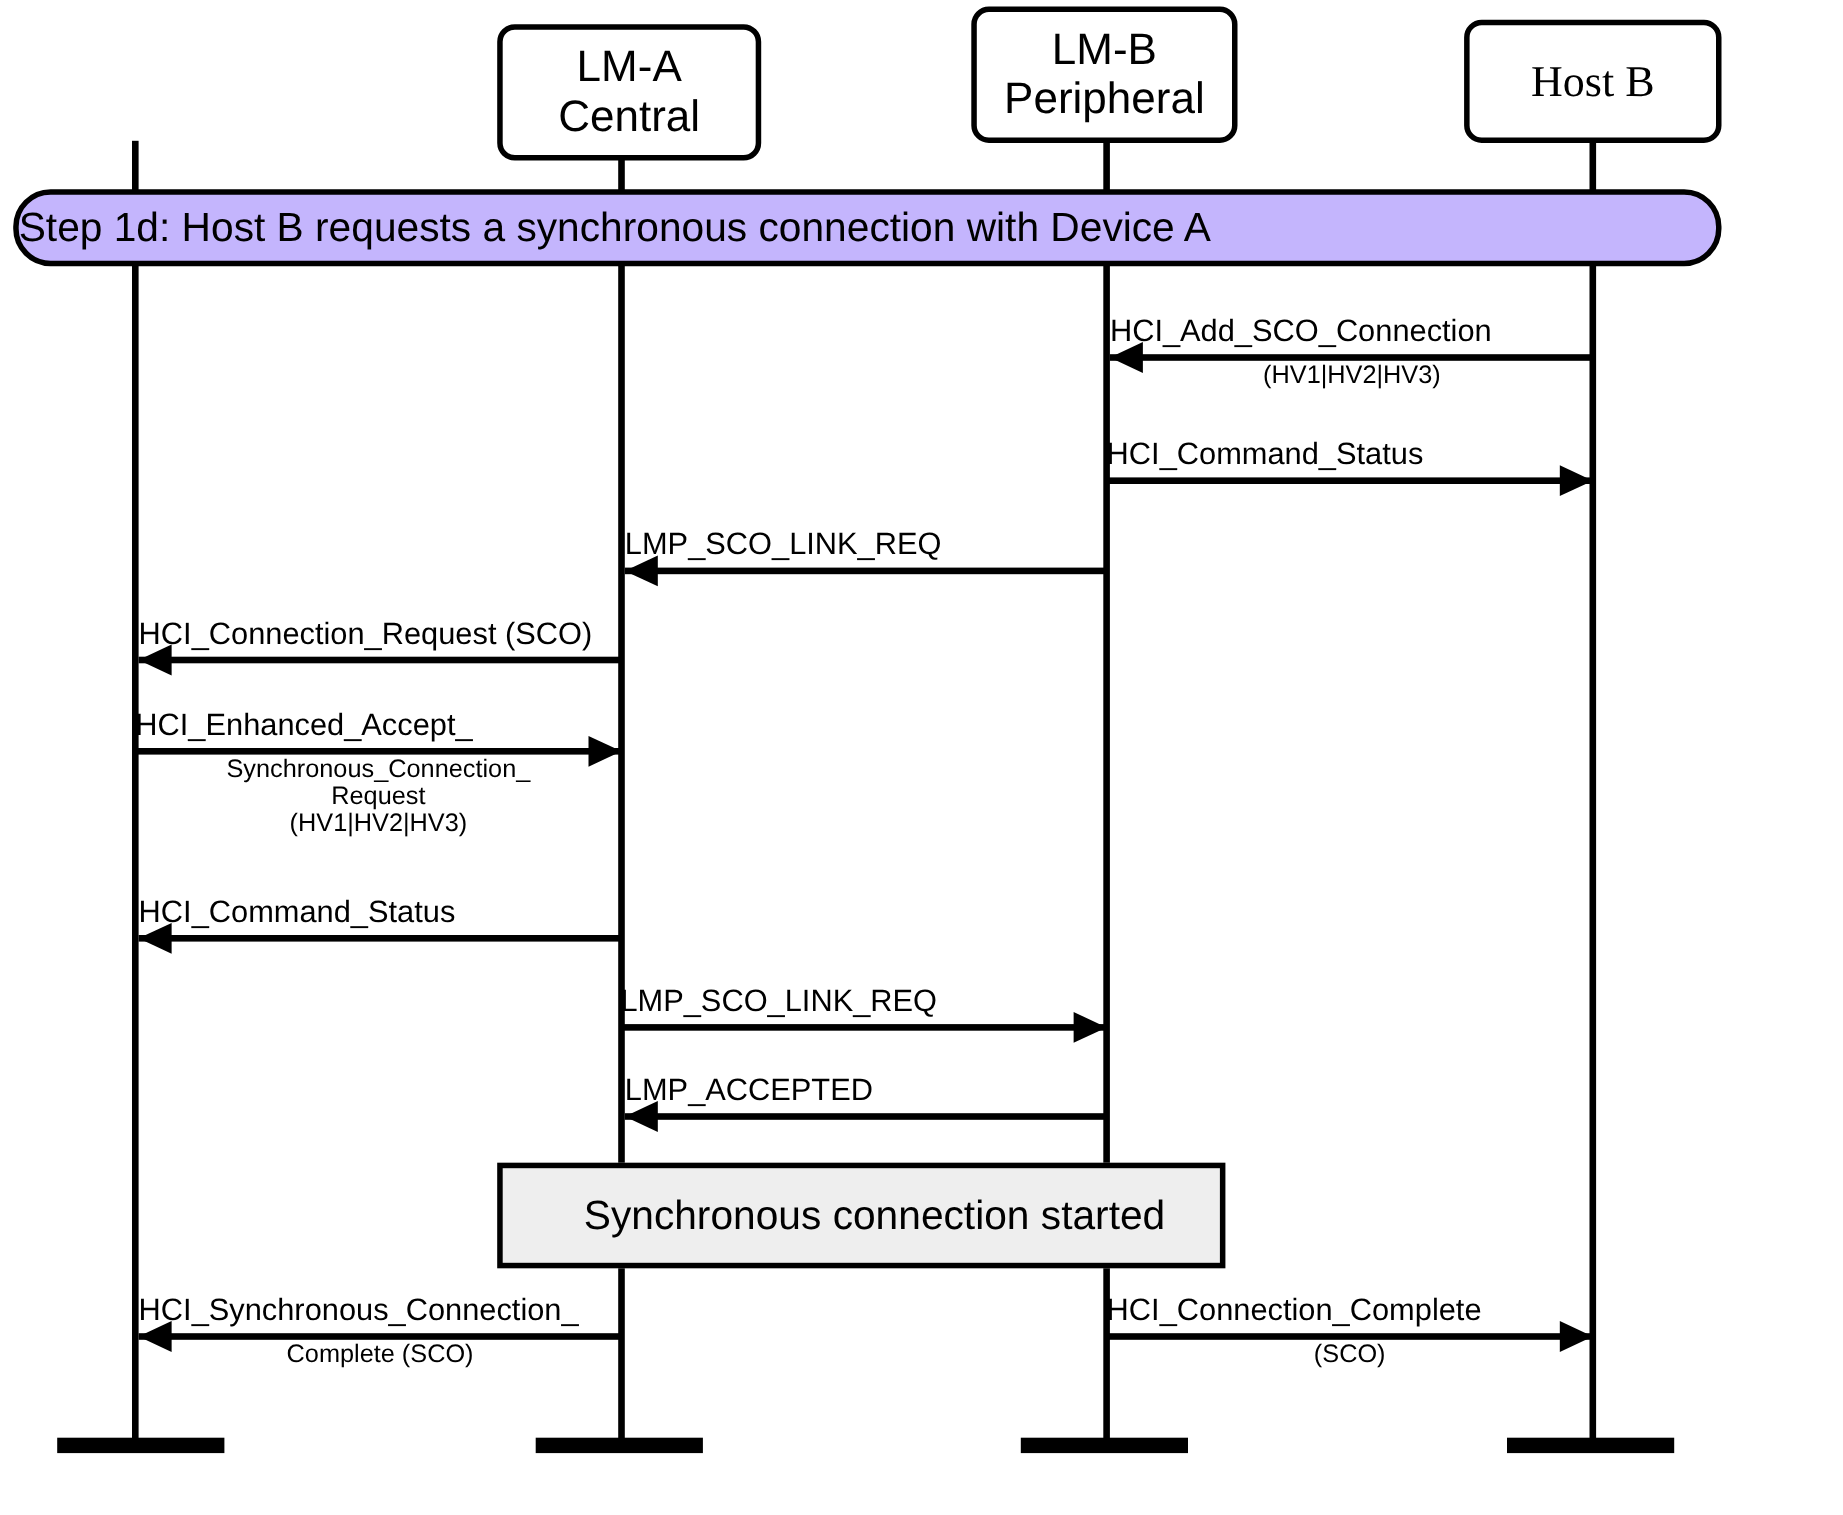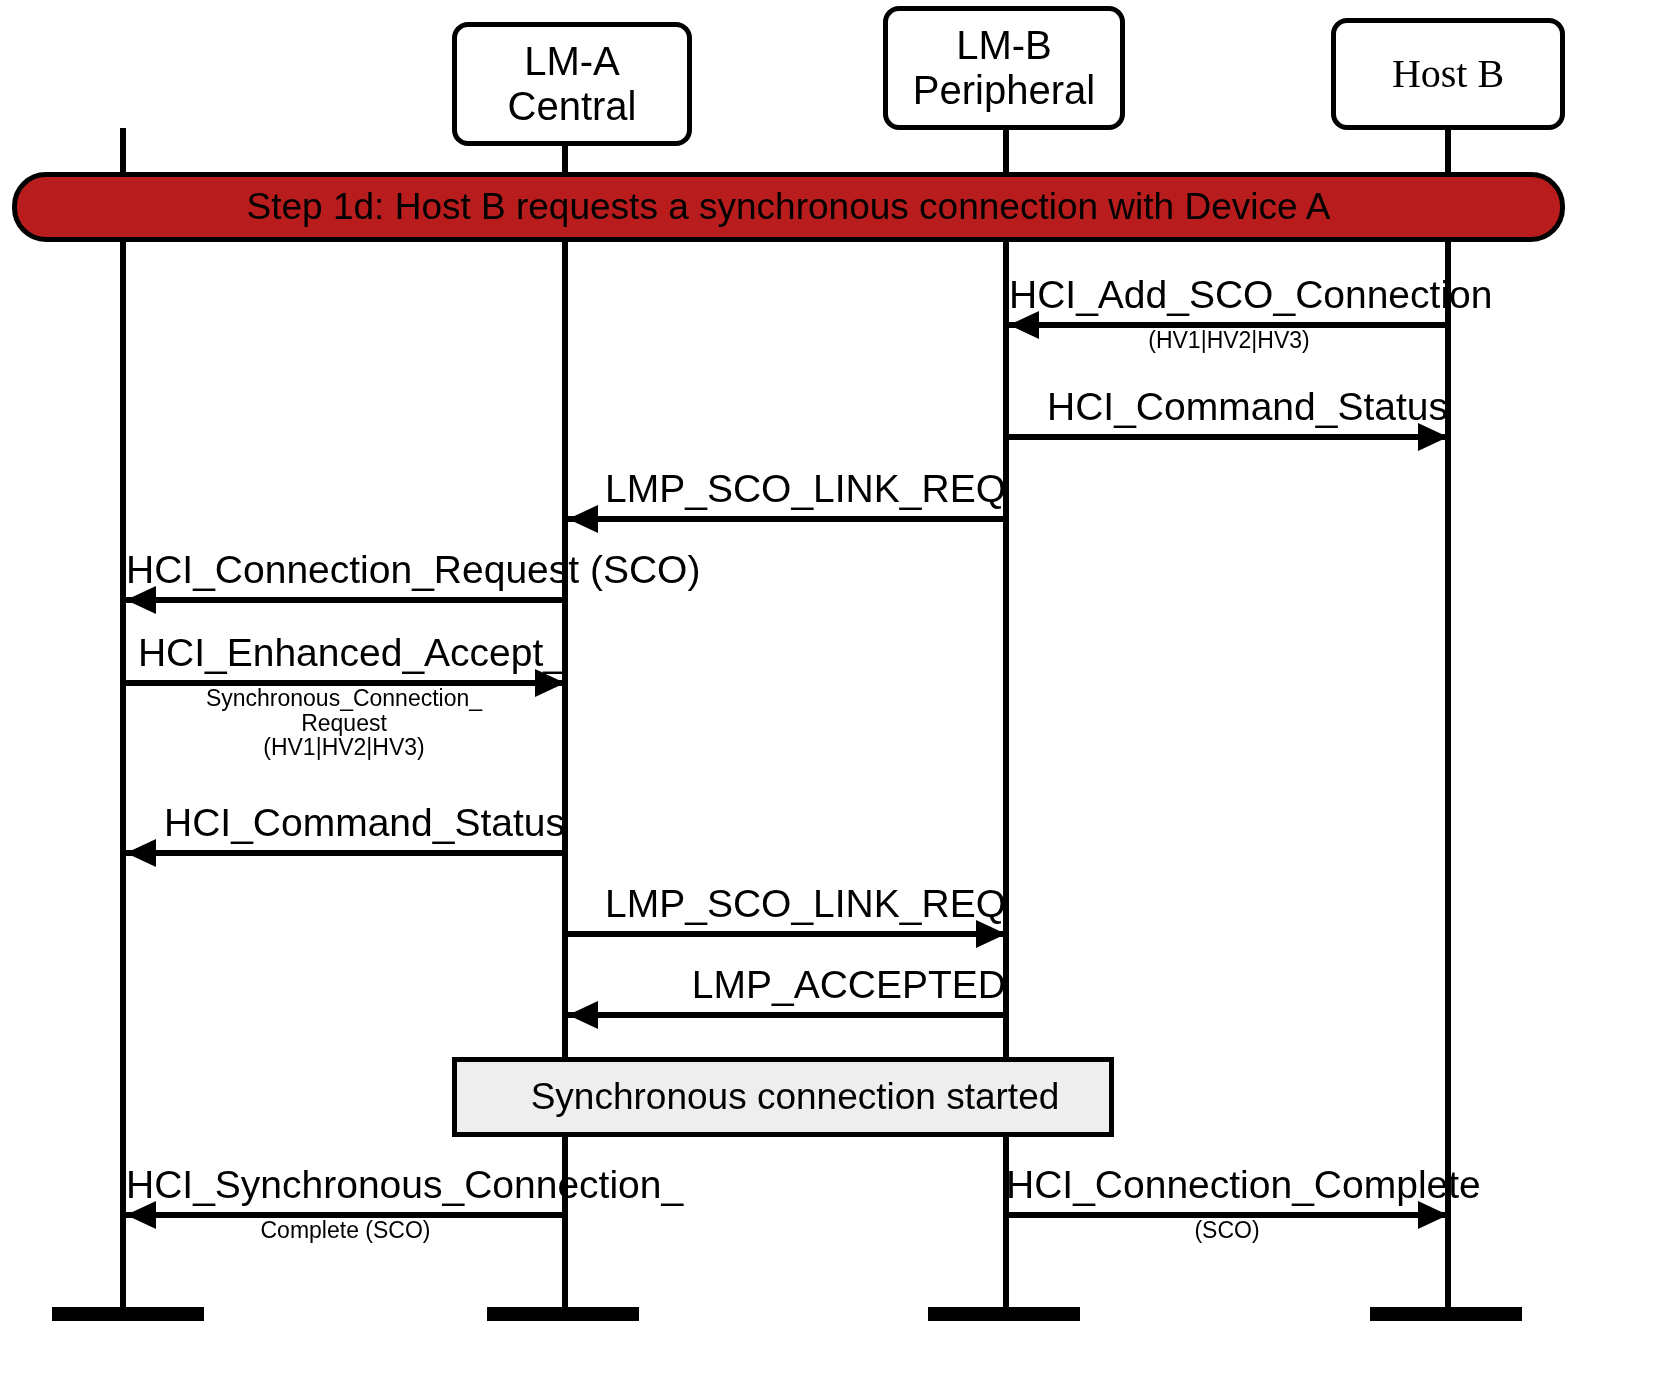--- a/index.html
+++ b/index.html
@@ -14,42 +14,42 @@
     font-size:40px;
   }
   .actor-box .lbl{display:block;}
 
   .lifeline{position:absolute;width:6px;background:#000;}
 
   .terminator{position:absolute;height:14px;background:#000;}
 
   .banner{
     position:absolute;box-sizing:border-box;
-    background:#b91c1c;border:5px solid #000;border-radius:34px;
-    display:flex;align-items:center;justify-content:center;
+    background:#c4b5fd;border:5px solid #000;border-radius:34px;
+    display:flex;align-items:center;justify-content:flex-start;
     font-size:37px;color:#000;
   }
 
   .notebox{
     position:absolute;box-sizing:border-box;
     background:#eeeeee;border:5px solid #000;
     display:flex;align-items:center;justify-content:center;
     font-size:37px;color:#000;
   }
 
   .msg{position:absolute;}
   .msg .shaft{position:absolute;height:6px;background:#000;top:0;left:0;}
   .msg .head{position:absolute;width:0;height:0;top:-11px;
     border-top:14px solid transparent;border-bottom:14px solid transparent;}
   .msg .head.right{border-left:30px solid #000;right:0;}
   .msg .head.left{border-right:30px solid #000;left:0;}
 
   .msg .above{
-    position:absolute;bottom:6px;width:100%;text-align:right;
-    font-size:39px;color:#000;line-height:1.07;white-space:pre;
+    position:absolute;bottom:6px;width:100%;text-align:left;
+    font-size:28px;color:#000;line-height:1.07;white-space:pre;
   }
   .msg .below{
     position:absolute;top:6px;width:100%;text-align:center;
     font-size:23px;color:#000;line-height:1.07;white-space:pre;
   }
 </style>
 </head>
 <body>
 
 <div id="root">
@@ -129,21 +129,21 @@
     <div class="head right"></div>
     <div class="above">LMP_SCO_LINK_REQ</div>
   </div>
 
   <div class="msg" style="left:568px;top:1012px;width:438px;">
     <div class="shaft" style="width:438px;"></div>
     <div class="head left"></div>
     <div class="above">LMP_ACCEPTED</div>
   </div>
 
-  <div class="notebox" style="left:452px;top:1057px;width:662px;height:80px;padding-left:24px;">
+  <div class="notebox" style="left:452px;top:1057px;width:662px;height:96px;padding-left:24px;">
     <span>Synchronous connection started</span>
   </div>
 
   <div class="msg" style="left:126px;top:1212px;width:439px;">
     <div class="shaft" style="width:439px;"></div>
     <div class="head left"></div>
     <div class="above">HCI_Synchronous_Connection_</div>
     <div class="below">Complete (SCO)</div>
   </div>
 

